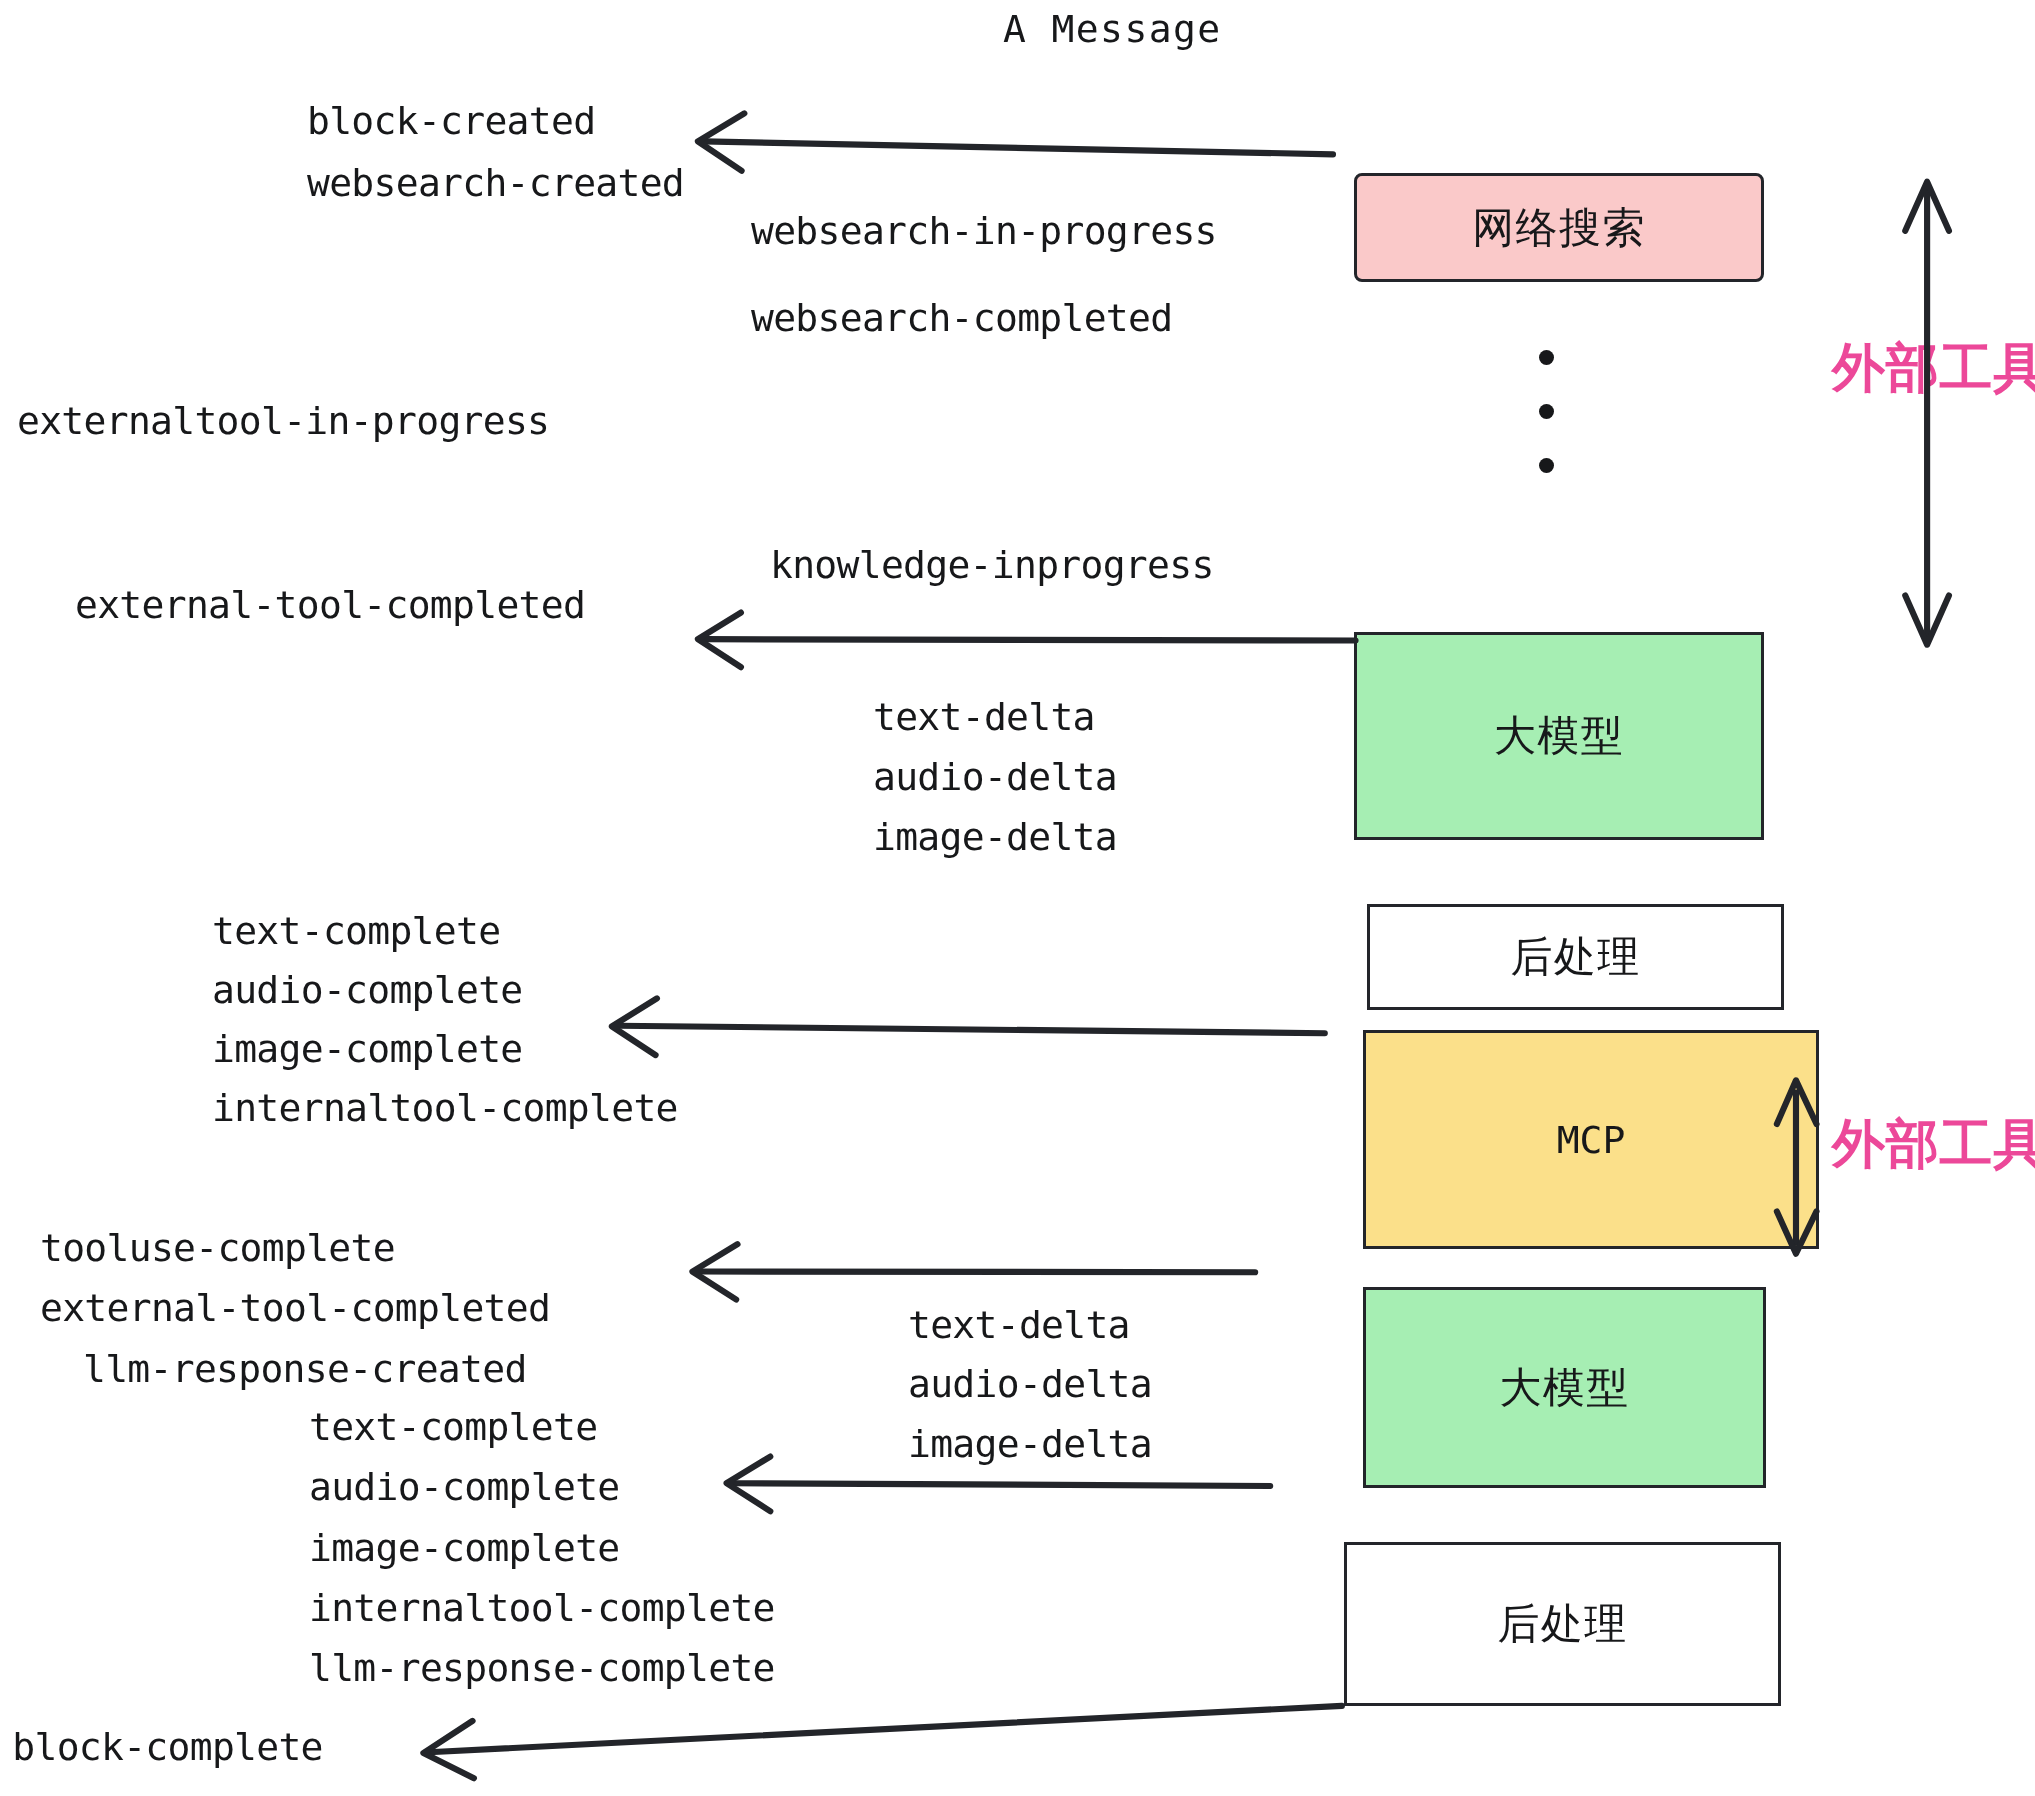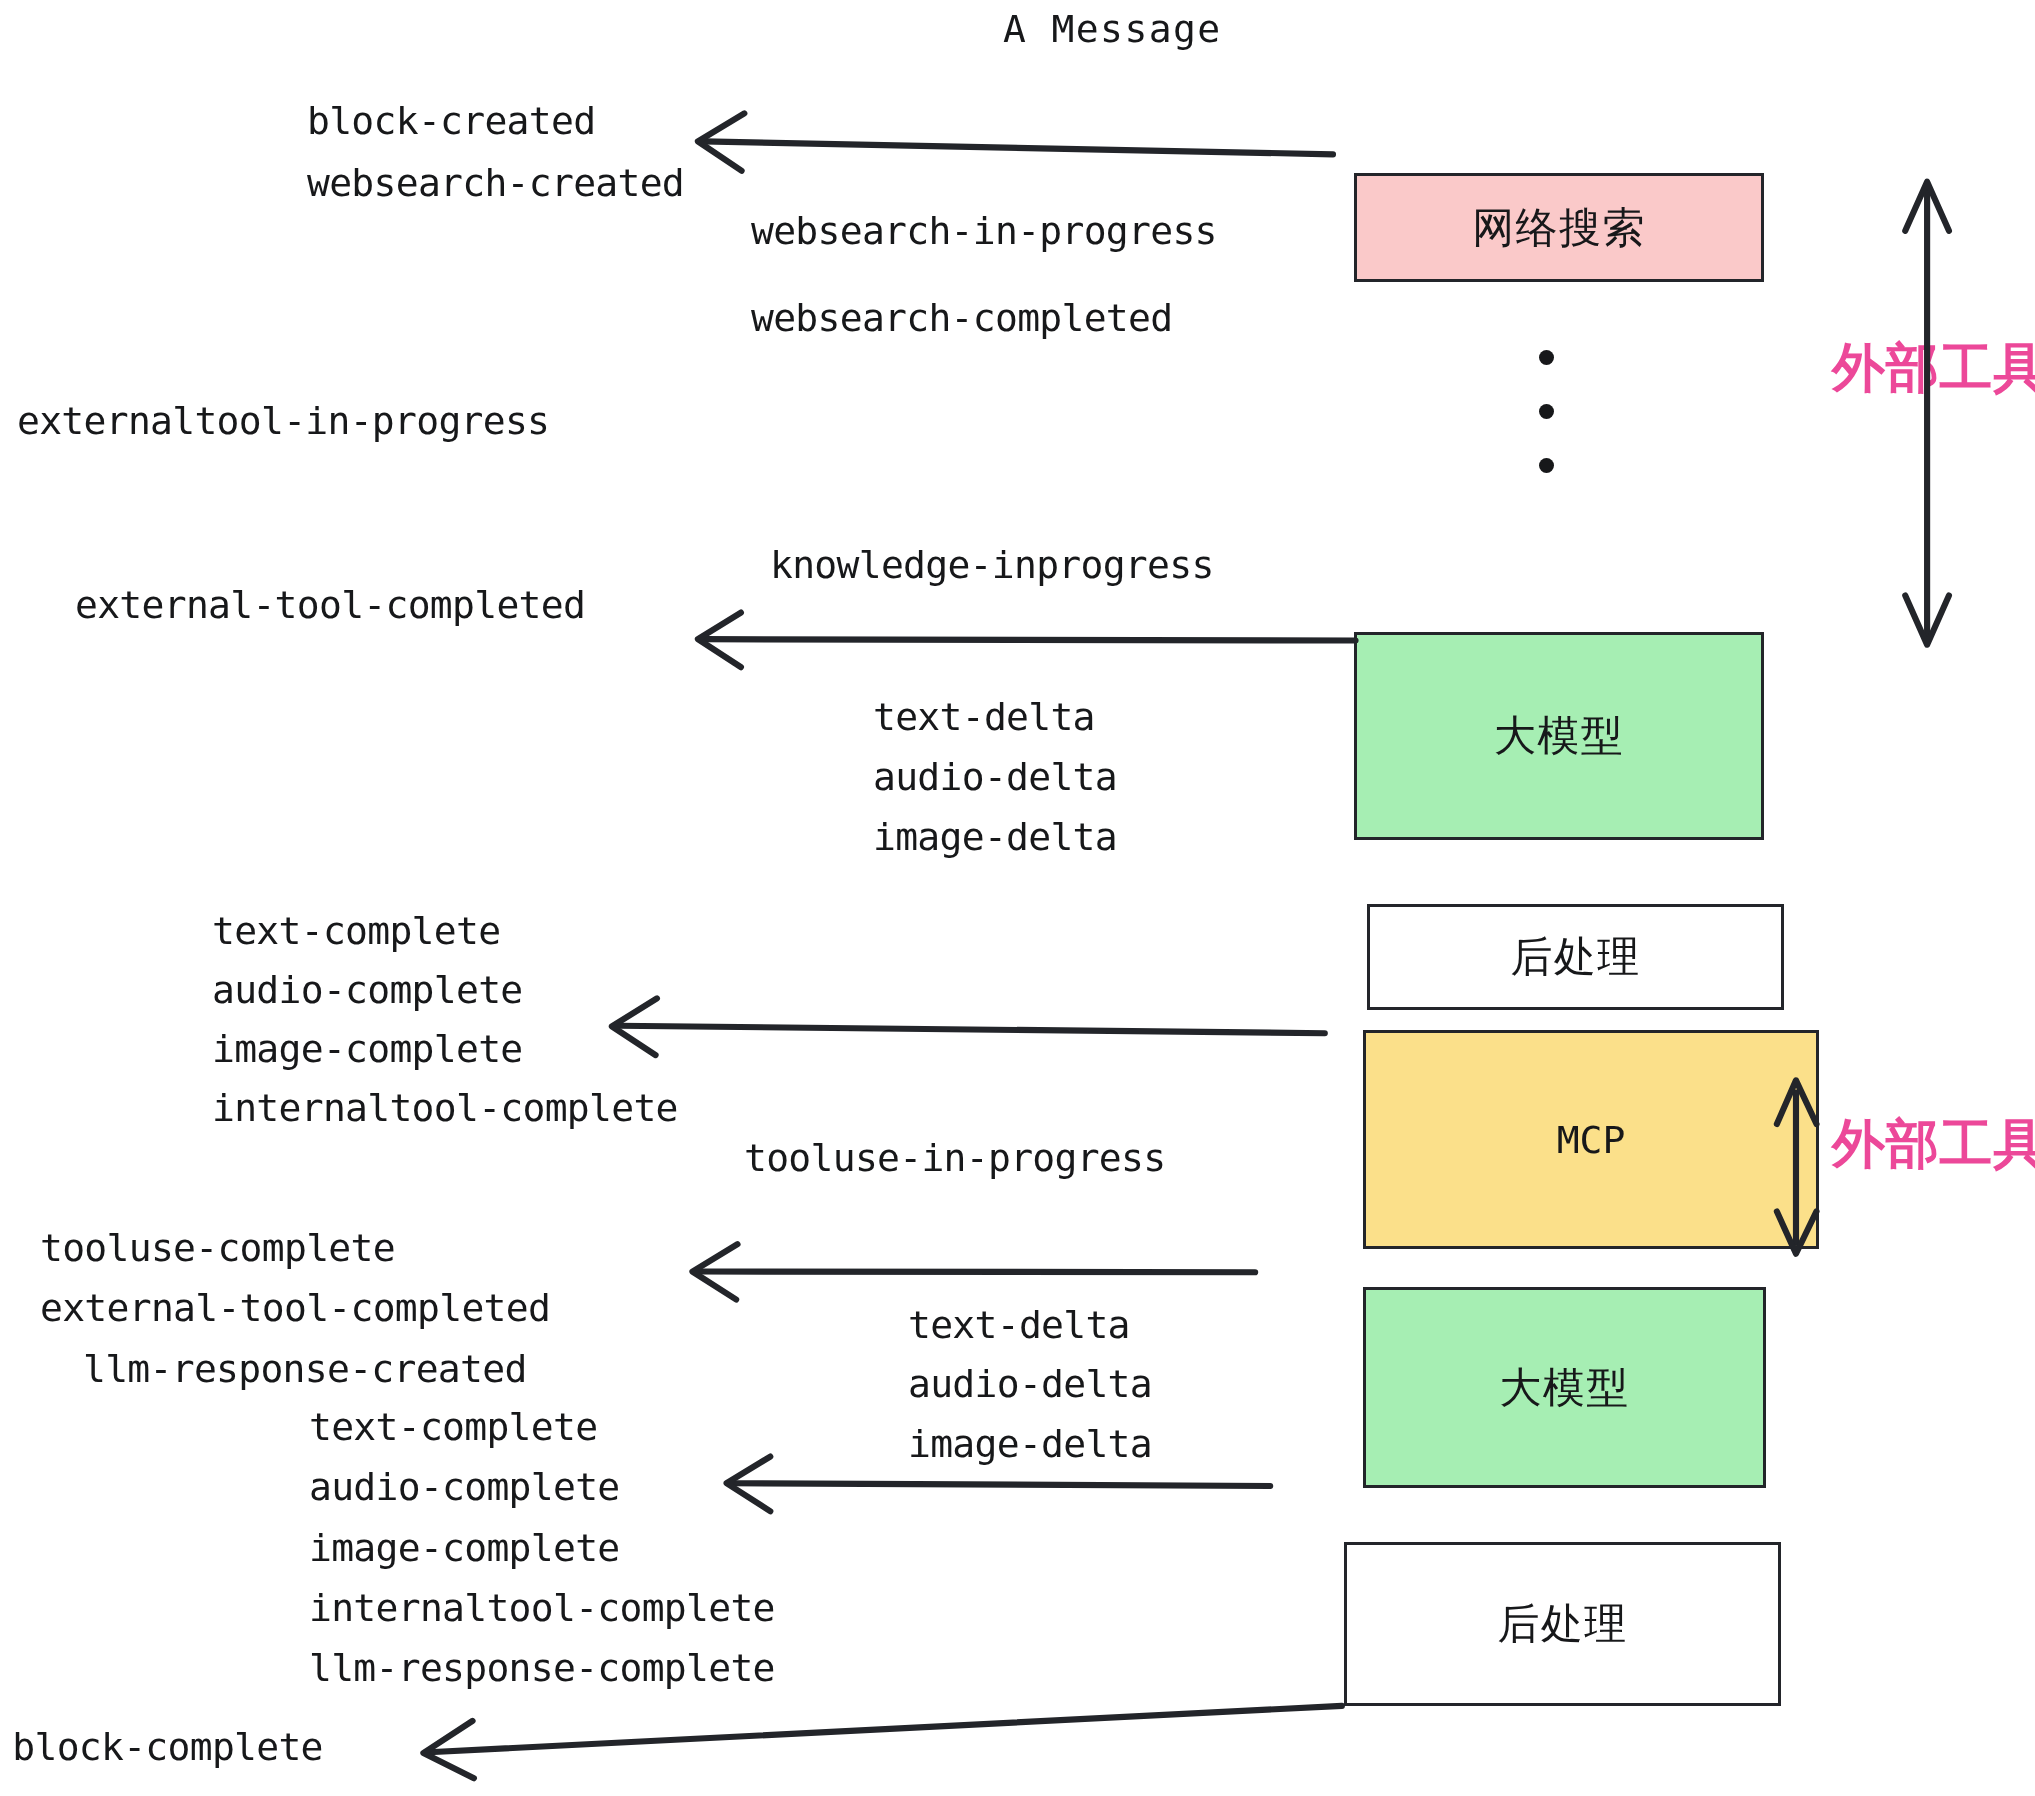--- a/index.html
+++ b/index.html
@@ -91,35 +91,34 @@
   <div class="evt" style="left:17px;   top:402px;">externaltool-in-progress</div>
   <div class="evt" style="left:770px; top:546px;">knowledge-inprogress</div>
   <div class="evt" style="left:75px;  top:586px;">external-tool-completed</div>
   <div class="evt" style="left:873px; top:698px;">text-delta</div>
   <div class="evt" style="left:873px; top:758px;">audio-delta</div>
   <div class="evt" style="left:873px; top:818px;">image-delta</div>
   <div class="evt" style="left:212px;  top:912px;">text-complete</div>
   <div class="evt" style="left:212px;  top:971px;">audio-complete</div>
   <div class="evt" style="left:212px;  top:1030px;">image-complete</div>
   <div class="evt" style="left:212px;  top:1089px;">internaltool-complete</div>
-  <div class="evt" style="left:744px; top:1139px;">tooluse-in-progress</div>
   <div class="evt" style="left:40px;   top:1229px;">tooluse-complete</div>
   <div class="evt" style="left:40px;  top:1289px;">external-tool-completed</div>
   <div class="evt" style="left:40px;   top:1350px;margin-left:43px;">llm-response-created</div>
   <div class="evt" style="left:908px; top:1306px;">text-delta</div>
   <div class="evt" style="left:908px; top:1365px;">audio-delta</div>
   <div class="evt" style="left:908px; top:1425px;">image-delta</div>
   <div class="evt" style="left:309px;  top:1408px;">text-complete</div>
   <div class="evt" style="left:309px;  top:1468px;">audio-complete</div>
   <div class="evt" style="left:309px;  top:1529px;">image-complete</div>
   <div class="evt" style="left:309px;  top:1589px;">internaltool-complete</div>
   <div class="evt" style="left:309px;  top:1649px;">llm-response-complete</div>
   <div class="evt" style="left:12.3px;   top:1728px;">block-complete</div>
 
-  <div class="node" style="left:1354px; top:173px;  width:410px; height:109px; background:#fac9c9;">
+  <div class="node" style="left:1354px; top:173px;  width:410px; height:109px; background:#fac9c9;border-radius:8px;">
     <span>网络搜索</span>
   </div>
 
 
   <div class="node" style="left:1354px; top:632px;  width:410px; height:208px; background:#a6eeb3;">
     <span>大模型</span>
   </div>
 
   <div class="node" style="left:1367px; top:904px; width:417px; height:106px; background:#ffffff;">
     <span>后处理</span>

